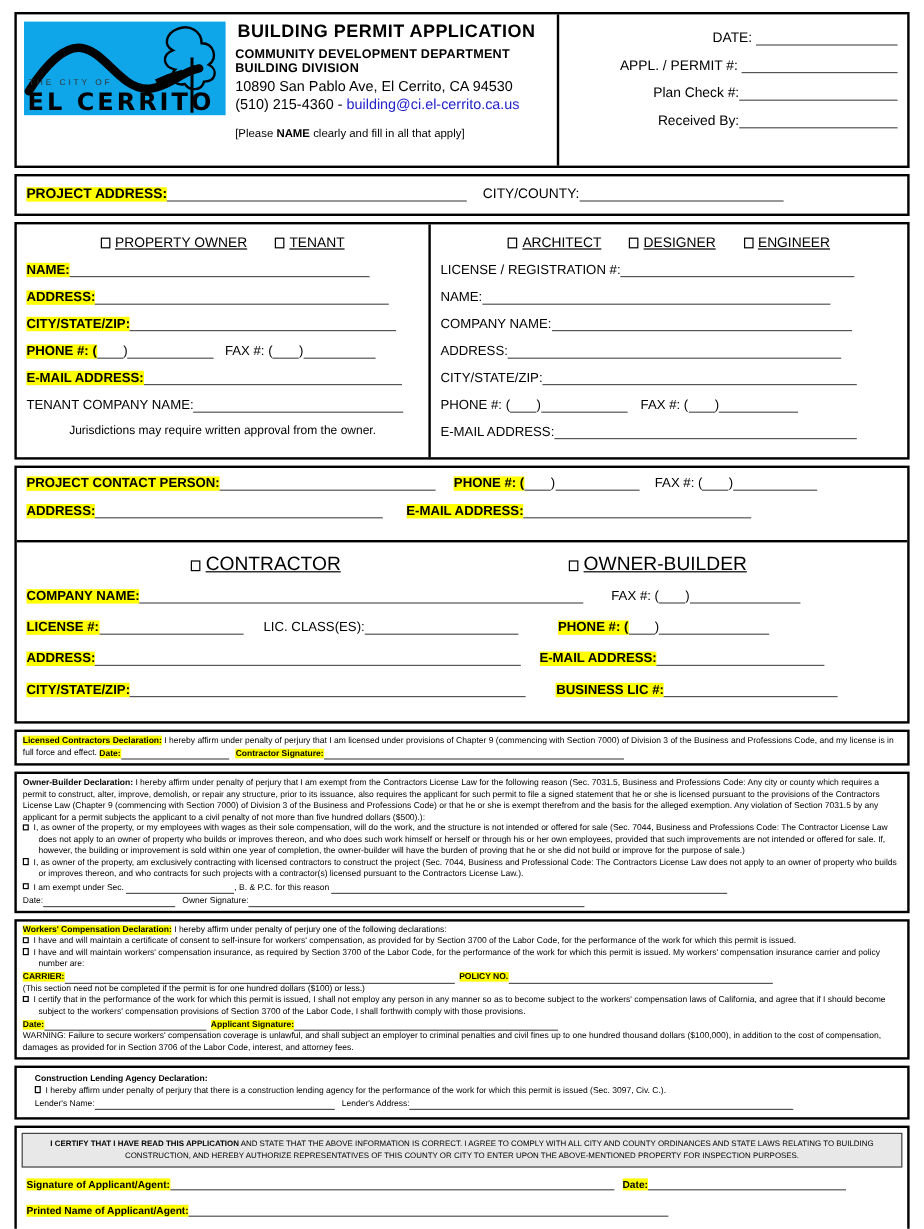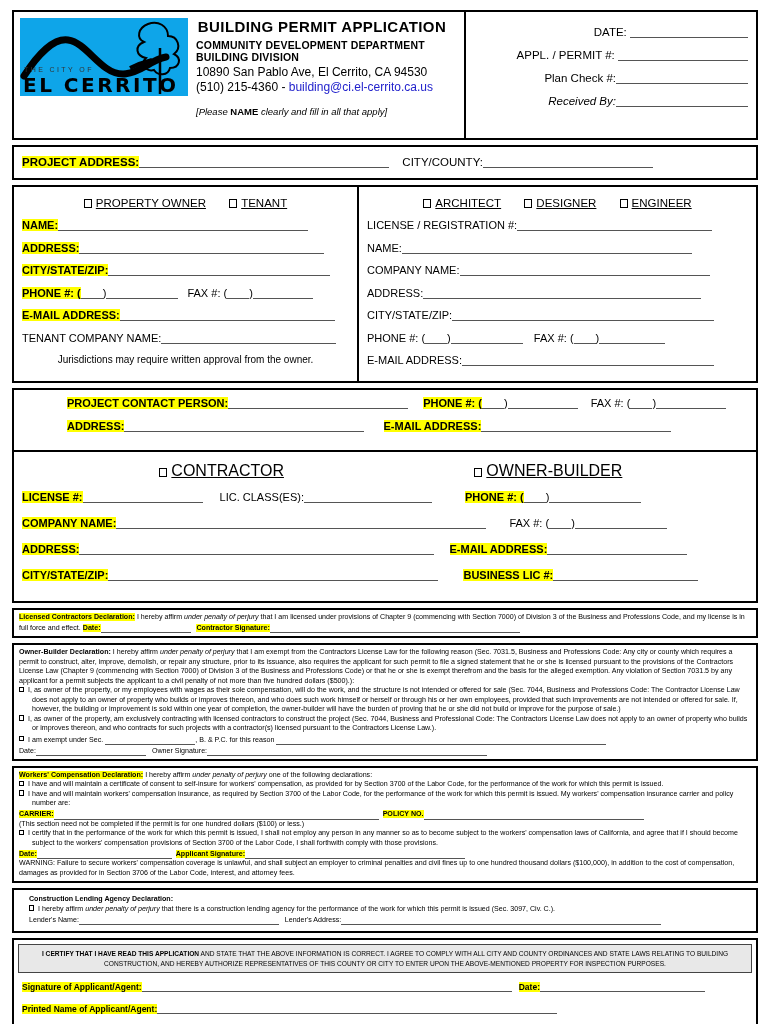--- a/index.html
+++ b/index.html
@@ -8,21 +8,21 @@
     width:770px; height:1024px;
     background:#ffffff;
     font-family:"Liberation Sans", sans-serif;
     color:#000;
     font-size:11px;
   }
   .page { width:770px; height:1024px; padding:10px 12px; }
 
   .hl { background:#ffff00; font-weight:bold; }
   .ul { text-decoration:underline; }
-  .ital { font-style:italic; }
+  .ital { }
   .bold { font-weight:bold; }
 
   
   .line { display:inline-block; border-bottom:1px solid #555; vertical-align:bottom; height:11px; }
 
   
   .box { border:2px solid #000; background:#fff; }
   .box + .box { margin-top:5px; }
 
   
@@ -50,21 +50,21 @@
   .col-l { width:345px; border-right:2px solid #000; }
   .col-r { flex:1; }
   .chk-row { text-align:center; margin:4px 0 10px 0; font-size:11.5px; }
   .chk { display:inline-block; width:8px; height:9px; border:1.3px solid #000; margin-right:4px; vertical-align:-1px; }
   .chk-row span.item { margin:0 10px; }
   .fld { font-size:11px; margin-bottom:10.5px; white-space:nowrap; }
   .note-c { text-align:center; font-size:10px; margin-top:6px; }
 
   
   .contact { padding:7px 8px 7px 8px; }
-  .contact .fld { margin-bottom:11px;margin-left:45px; }
+  .contact .fld { margin-bottom:11px; }
 
   
   .ctr-head { text-align:center; margin:6px 0 11px 0; font-size:16px; }
   .ctr-head .item { display:inline-block; width:45%; }
   .ctr { padding:4px 8px 6px 8px; }
   .ctr .fld { margin-bottom:14px; }
 
   
   .decl { border:2px solid #000; margin-top:5px; padding:3px 5px 3px 5px; font-size:7.1px; line-height:1.34; }
   .decl p { margin:0; }
@@ -168,27 +168,27 @@
       </div>
     </div>
 
     <div style="border-top:2px solid #000;"></div>
 
     <div class="ctr">
       <div class="ctr-head">
         <span class="item"><span class="chk"></span><span class="ul">CONTRACTOR</span></span><span class="item"><span class="chk"></span><span class="ul">OWNER-BUILDER</span></span>
       </div>
       <div class="fld">
+        <span class="hl">COMPANY NAME:</span><span class="line" style="width:370px"></span>
+        <span style="margin-left:20px">FAX #: (</span><span class="line" style="width:22px"></span><span>)</span><span class="line" style="width:92px"></span>
+      </div>
+      <div class="fld">
         <span class="hl">LICENSE #:</span><span class="line" style="width:120px"></span>
         <span style="margin-left:14px">LIC. CLASS(ES):</span><span class="line" style="width:128px"></span>
         <span class="hl" style="margin-left:30px">PHONE #: (</span><span class="line" style="width:22px"></span><span>)</span><span class="line" style="width:92px"></span>
-      </div>
-      <div class="fld">
-        <span class="hl">COMPANY NAME:</span><span class="line" style="width:370px"></span>
-        <span style="margin-left:20px">FAX #: (</span><span class="line" style="width:22px"></span><span>)</span><span class="line" style="width:92px"></span>
       </div>
       <div class="fld">
         <span class="hl">ADDRESS:</span><span class="line" style="width:355px"></span>
         <span class="hl" style="margin-left:12px">E-MAIL ADDRESS:</span><span class="line" style="width:140px"></span>
       </div>
       <div class="fld">
         <span class="hl">CITY/STATE/ZIP:</span><span class="line" style="width:330px"></span>
         <span class="hl" style="margin-left:22px">BUSINESS LIC #:</span><span class="line" style="width:145px"></span>
       </div>
     </div>

